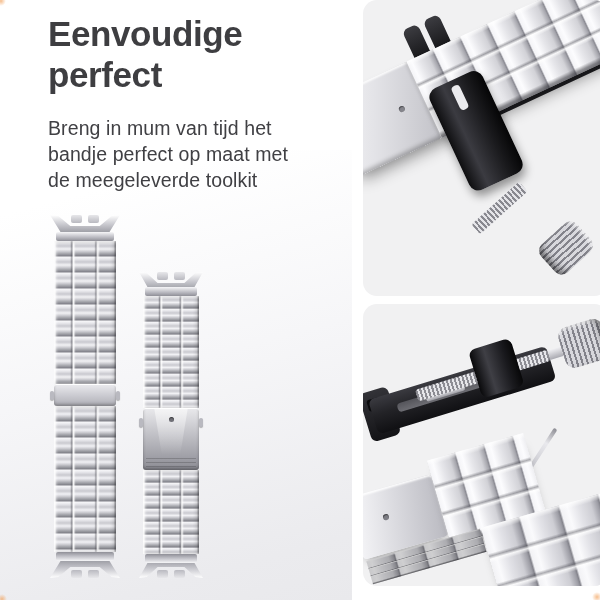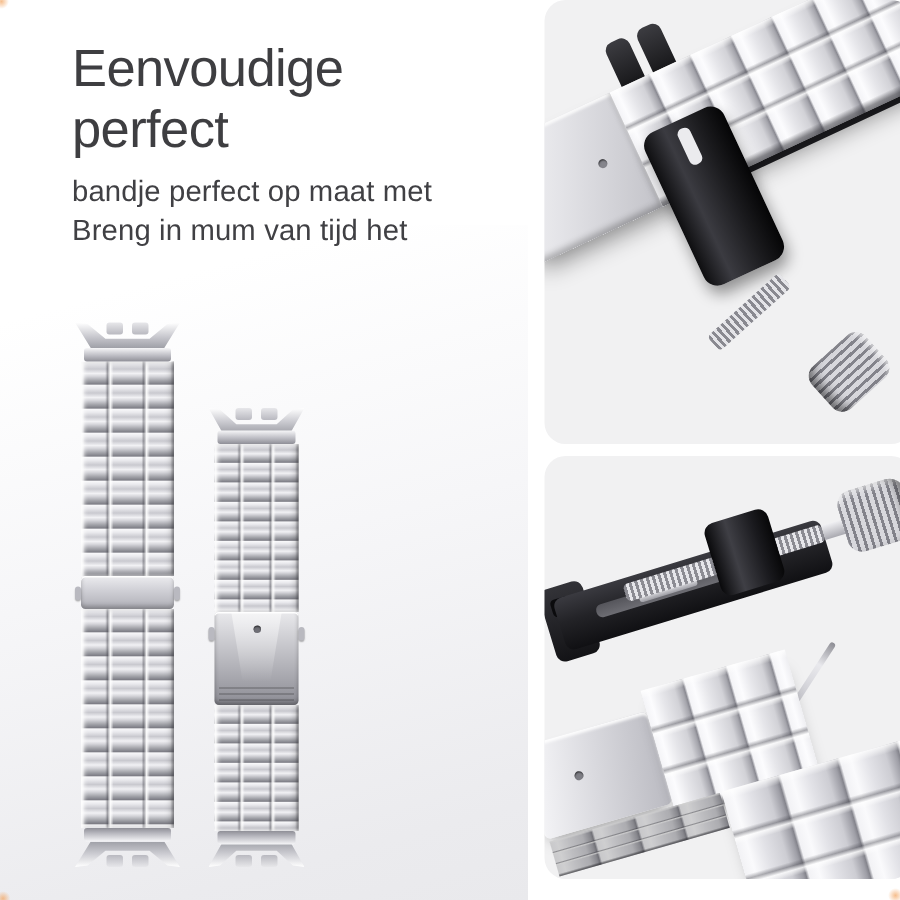--- a/index.html
+++ b/index.html
@@ -4,21 +4,21 @@
 <style>
   html,body{margin:0;padding:0;}
   .canvas{position:relative;width:600px;height:600px;background:#ffffff;overflow:hidden;
           font-family:"Liberation Sans",sans-serif;}
 
   
   .left-stage{position:absolute;left:0;top:150px;width:352px;height:450px;
     background:linear-gradient(165deg,#ffffff 12%,#f6f6f8 48%,#ebebee 88%,#e9e9ec 100%);}
 
   
-  .title{position:absolute;left:48px;top:26px;margin:0;color:#3e3e41;font-weight:400;
+  .title{position:absolute;left:48px;top:14px;margin:0;color:#3e3e41;font-weight:700;
          font-size:35px;line-height:1.17;letter-spacing:-0.4px;}
   .title span{display:block;}
   .subtitle{position:absolute;left:48px;top:116px;margin:0;color:#404044;font-weight:400;
             font-size:19.5px;line-height:1.33;letter-spacing:0.1px;}
   .subtitle span{display:block;}
 
   
   .rows16{background-image:
     linear-gradient(90deg, rgba(255,255,255,.9) 0%, rgba(0,0,0,0) 4%,
       rgba(0,0,0,0) 26%, rgba(70,70,78,.45) 28.5%, rgba(255,255,255,.9) 31.5%, rgba(0,0,0,0) 35%,
@@ -171,22 +171,23 @@
 
 <div class="canvas">
 
   <div class="left-stage"></div>
 
   <h1 class="title">
     <span>Eenvoudige</span>
     <span>perfect</span>
   </h1>
   <p class="subtitle">
+    <span>Breng in mum van tijd het</span>
     <span>bandje perfect op maat met</span>
-    <span>Breng in mum van tijd het</span>
+    <span>de meegeleverde toolkit</span>
   </p>
 
   <div class="band band-a">
     <div class="adapter top">
       <div class="wings"></div>
       <div class="tab t1"></div>
       <div class="tab t2"></div>
       <div class="bar"></div>
     </div>
     <div class="seg s1 links rows16"></div>

